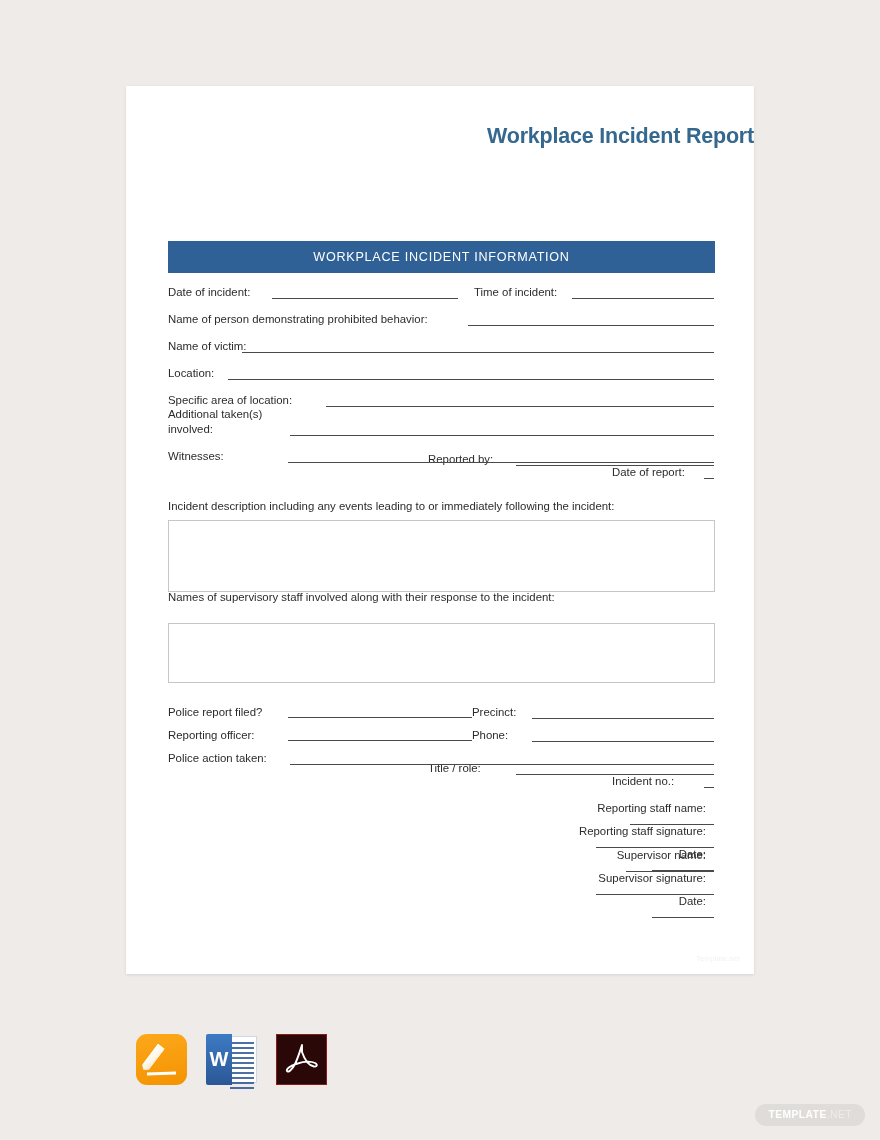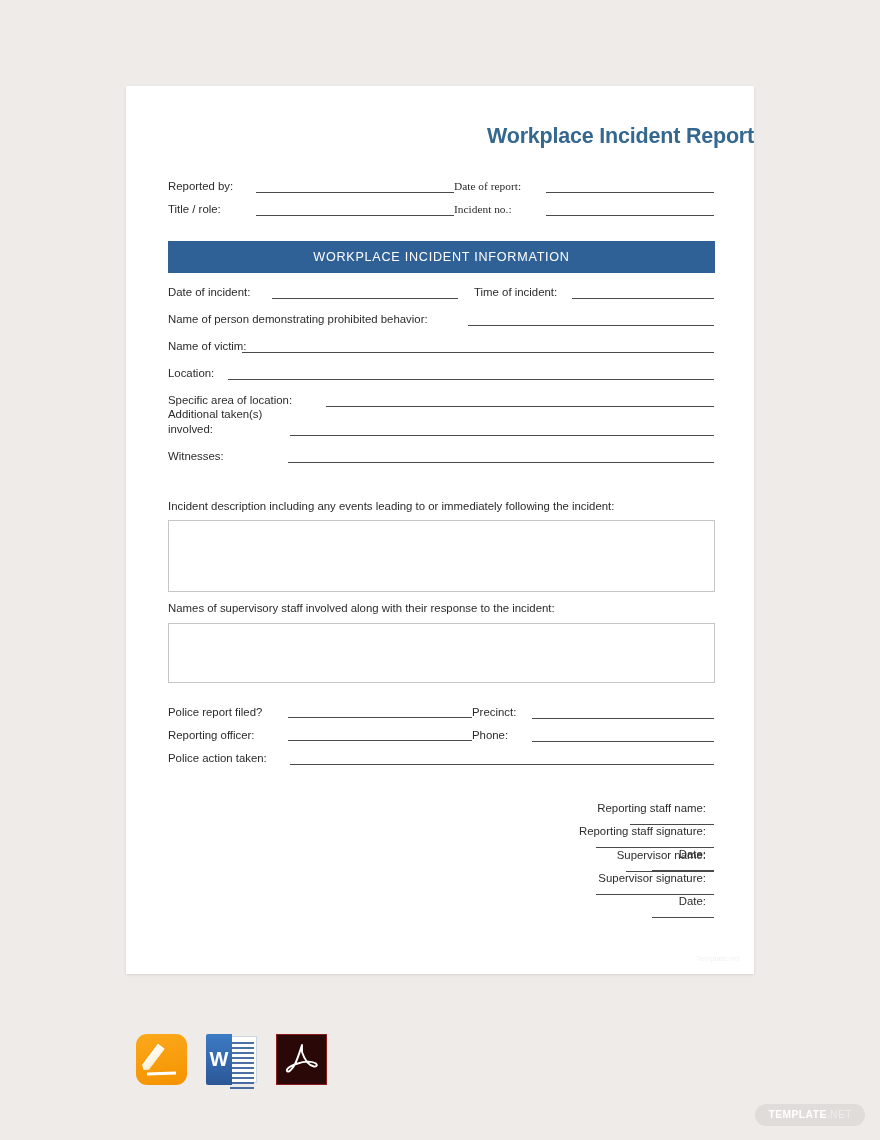--- a/index.html
+++ b/index.html
@@ -47,25 +47,25 @@
   .line {
     border-bottom: 1px solid #4A4A4A;
     height: 11px;
     flex: 1 1 auto;
     min-width: 10px;
   }
   .gap { flex: 0 0 auto; }
 
   
   .top-block { position: absolute; left: 42px; top: 94px; width: 546px; }
-  .top-block .row { margin-bottom: 10px; }
+  .top-block .row { margin-bottom: 10px; flex-direction: column; }
   .col-l { display: flex; align-items: flex-end; width: 286px; flex: 0 0 286px; }
   .col-r { display: flex; align-items: flex-end; flex: 1 1 auto; }
   .col-l .lbl { width: 88px; }
-  .col-r .lbl { width: 92px; font-family: Liberation Serif, serif; }
+  .col-r .lbl { width: 92px; }
 
   
   .banner {
     position: absolute;
     left: 42px;
     top: 155px;
     width: 547px;
     height: 32px;
     background: #2F6196;
     color: #FFFFFF;
@@ -311,21 +311,21 @@
       <span class="line"></span>
     </div>
 
   </div>
 
   <div class="ta-label" style="top:414px;">Incident description including any events leading to or immediately following the incident:</div>
   <div class="ta-box" style="top:434px; height:72px;">
     <span></span>
   </div>
 
-  <div class="ta-label" style="top:516px;">Names of supervisory staff involved along with their response to the incident:</div>
+  <div class="ta-label" style="top:505px;">Names of supervisory staff involved along with their response to the incident:</div>
   <div class="ta-box" style="top:537px; height:60px;">
     <span></span>
   </div>
 
   <div class="police-block">
 
     <div class="row">
       <div class="pcol-l">
         <span class="lbl">Police report filed?</span>
         <span class="line"></span>

